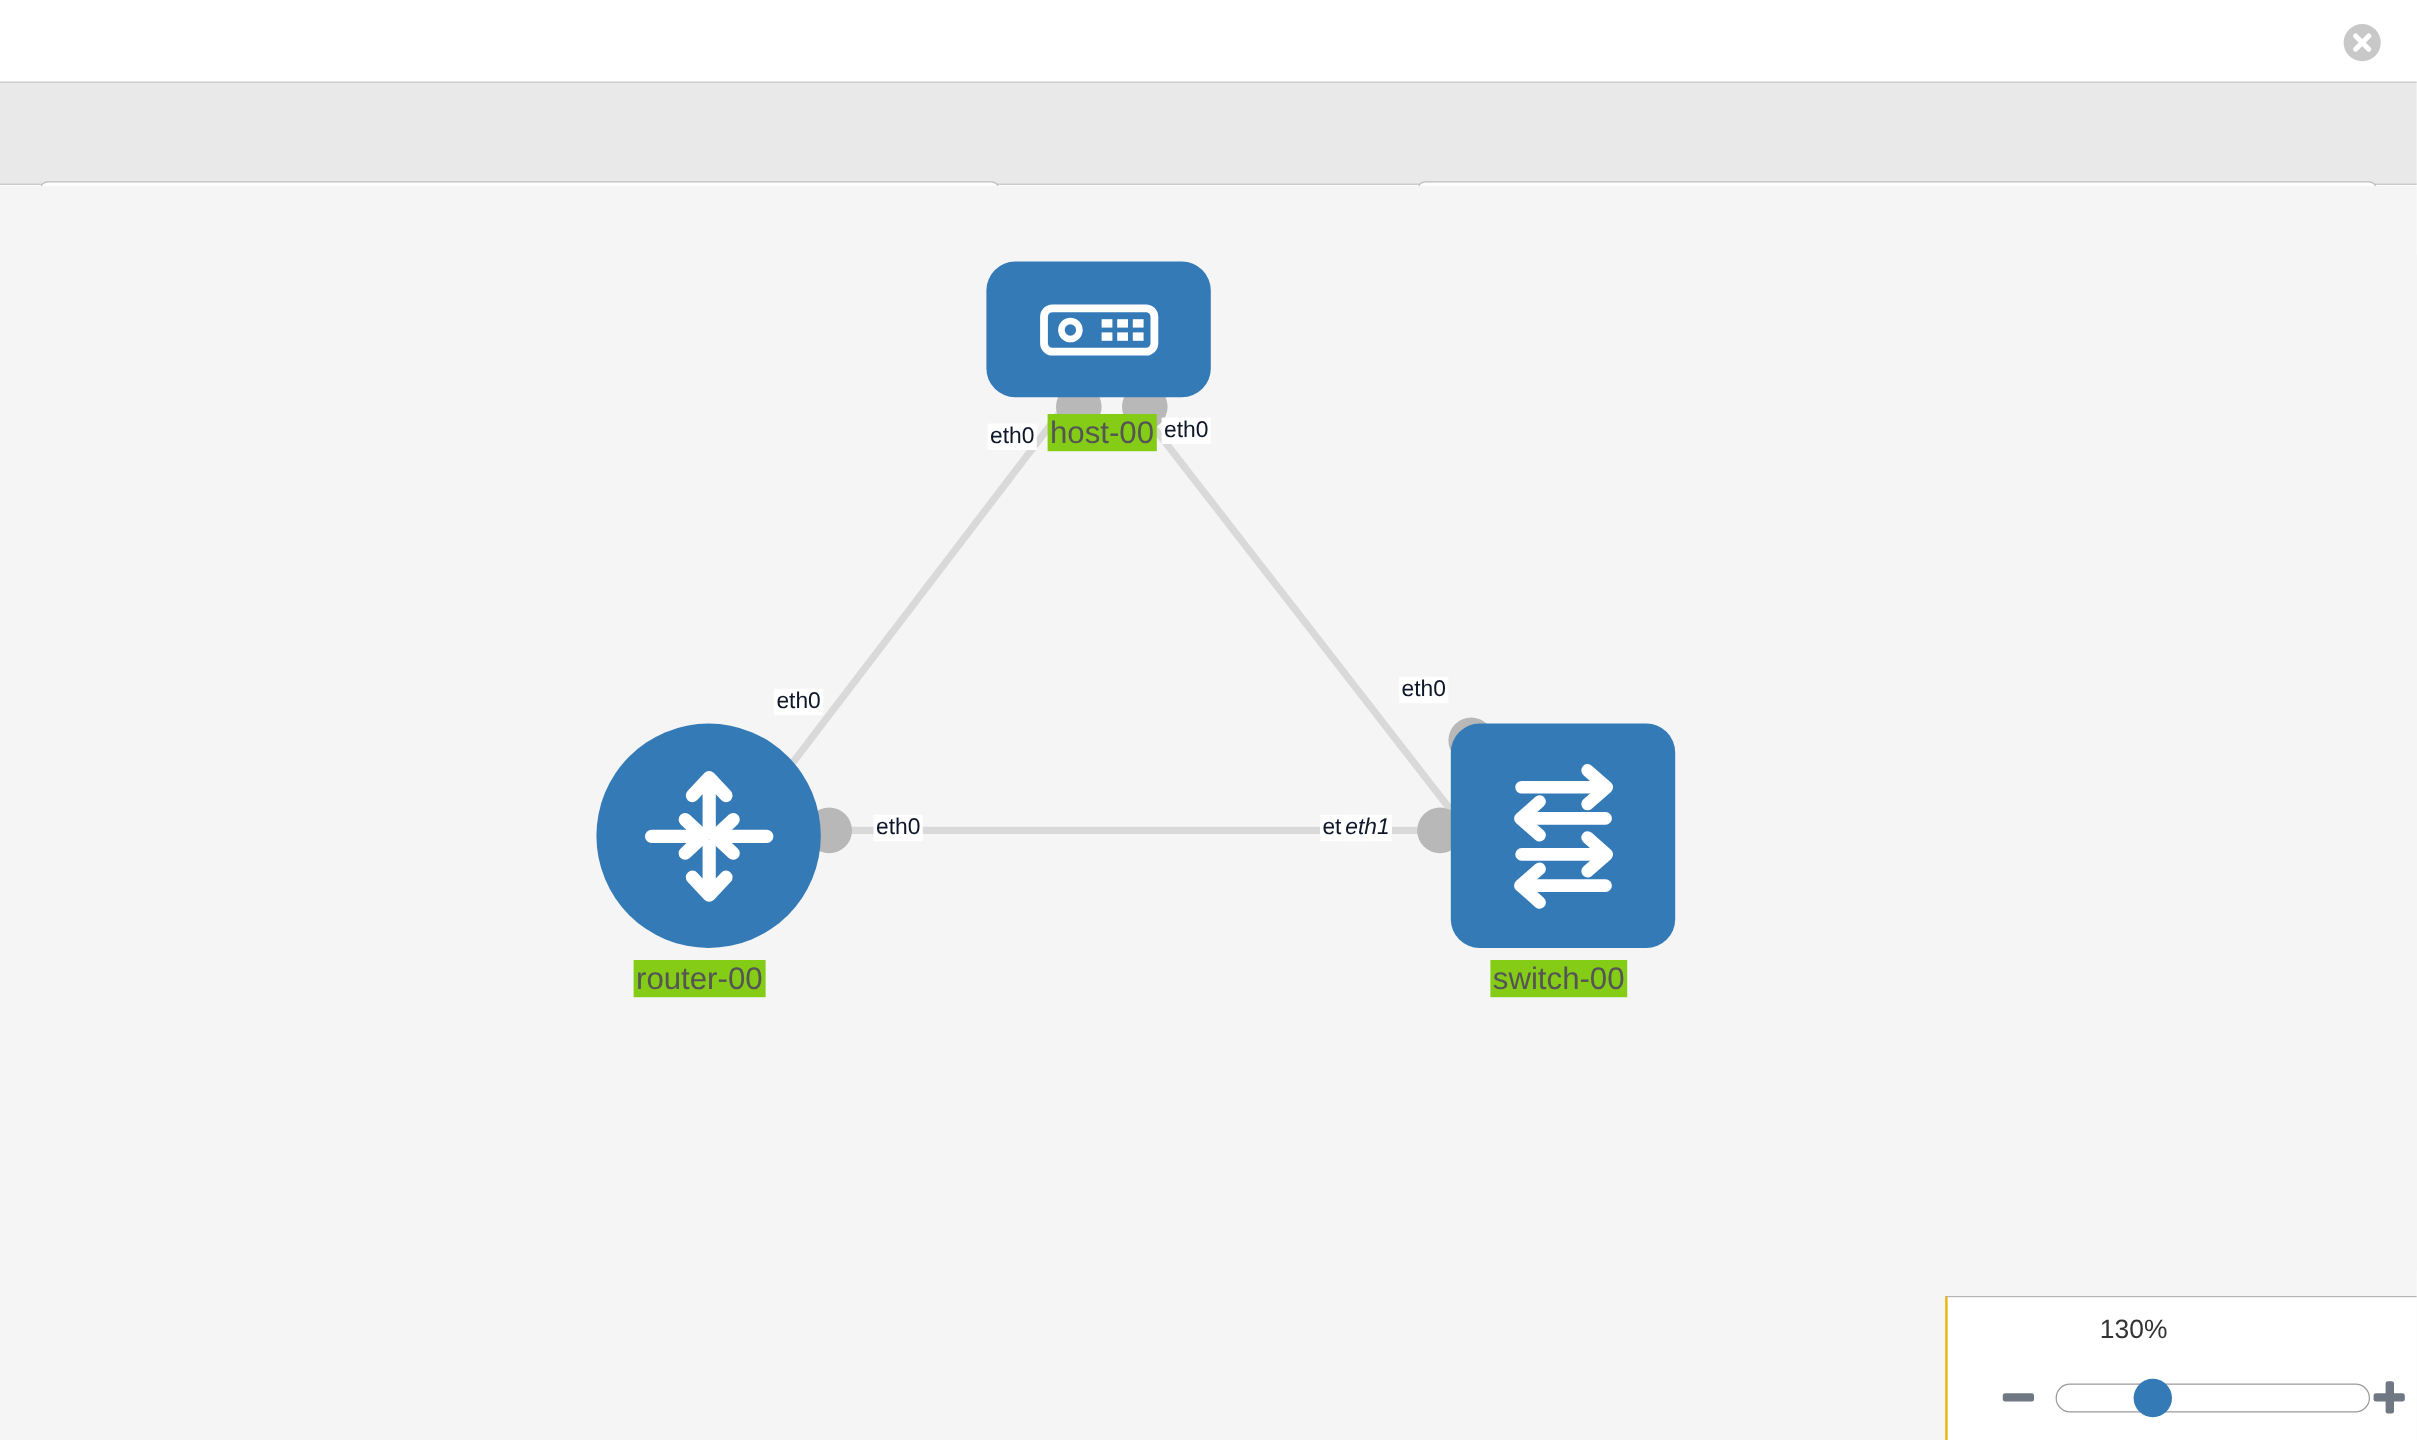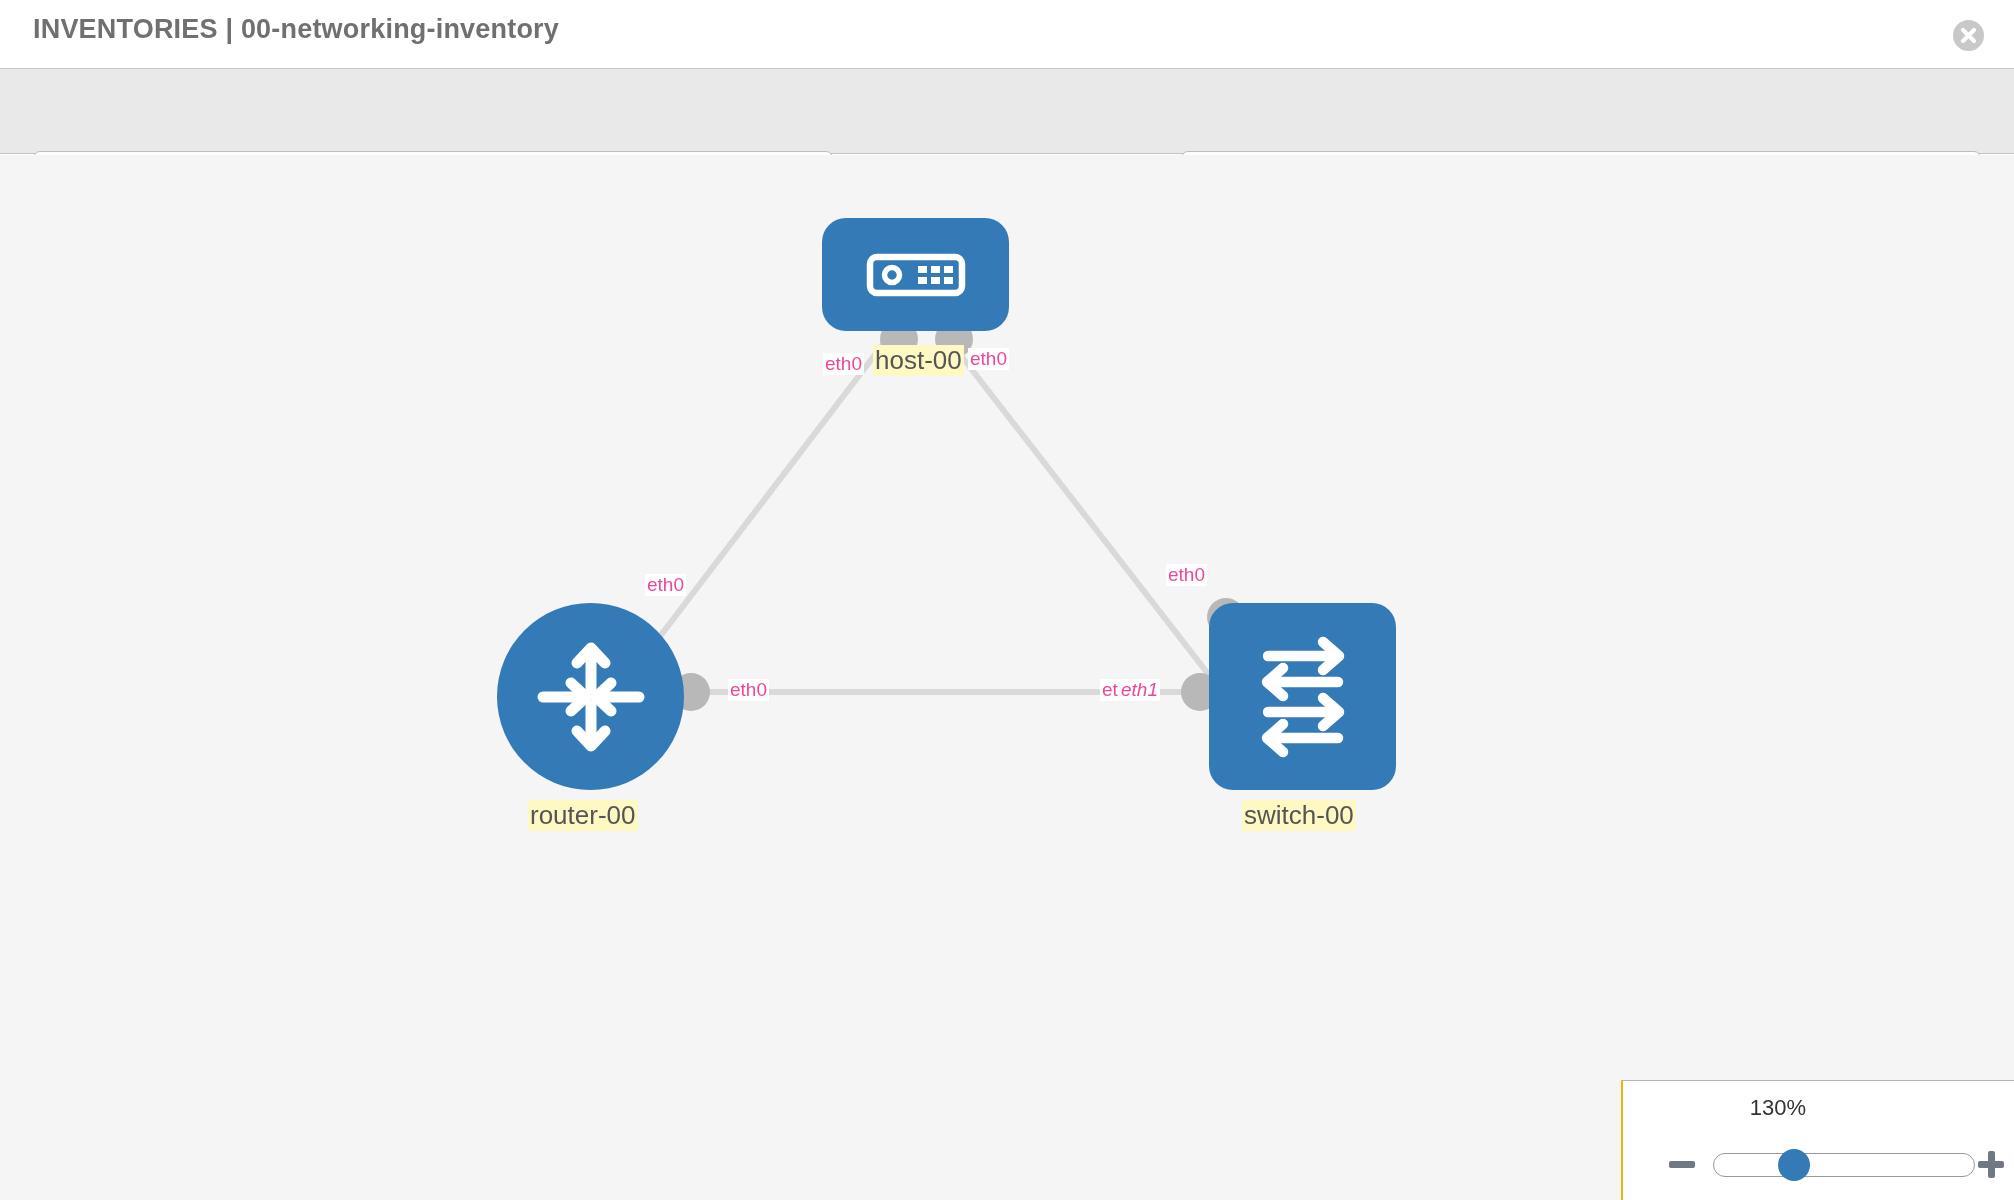--- a/index.html
+++ b/index.html
@@ -76,28 +76,28 @@
     background: #337ab7;
     display: flex; align-items: center; justify-content: center;
     cursor: pointer;
   }
   .node-rect  { border-radius: 24px; }
   .node-circle{ border-radius: 50%; }
 
   .node-label {
     position: absolute;
     font-size: 26px; color: #555555;
-    background: #fef9c3;
+    background: #84cc16;
     white-space: nowrap;
     padding: 0 2px;
     text-align: center;
   }
   .edge-label {
     position: absolute;
-    font-size: 19px; color: #ec4899;
+    font-size: 19px; color: #0f172a;
     background: #ffffff;
     white-space: nowrap;
     padding: 0 2px;
   }
   .connector {
     position: absolute;
     background: #b8b8b8;
     border-radius: 50%;
     width: 38px; height: 38px;
   }
@@ -135,21 +135,20 @@
   }
   .zoom-plus-h { left: 355px; top: 80px; width: 26px; height: 7px; }
   .zoom-plus-v { left: 365px; top: 70px; width: 7px;  height: 27px; }
 </style>
 </head>
 <body>
 
 <div id="app">
 
   <div class="header">
-    <div class="header-title">INVENTORIES | 00-networking-inventory</div>
     <div class="close-icon">
       <svg width="31" height="31" viewBox="0 0 31 31">
         <path d="M10 10 L21 21 M21 10 L10 21" stroke="#ffffff" stroke-width="4.2" stroke-linecap="round"></path>
       </svg>
     </div>
   </div>
 
   <div class="toolbar">
 
     <div class="select-box" id="actions-select">

